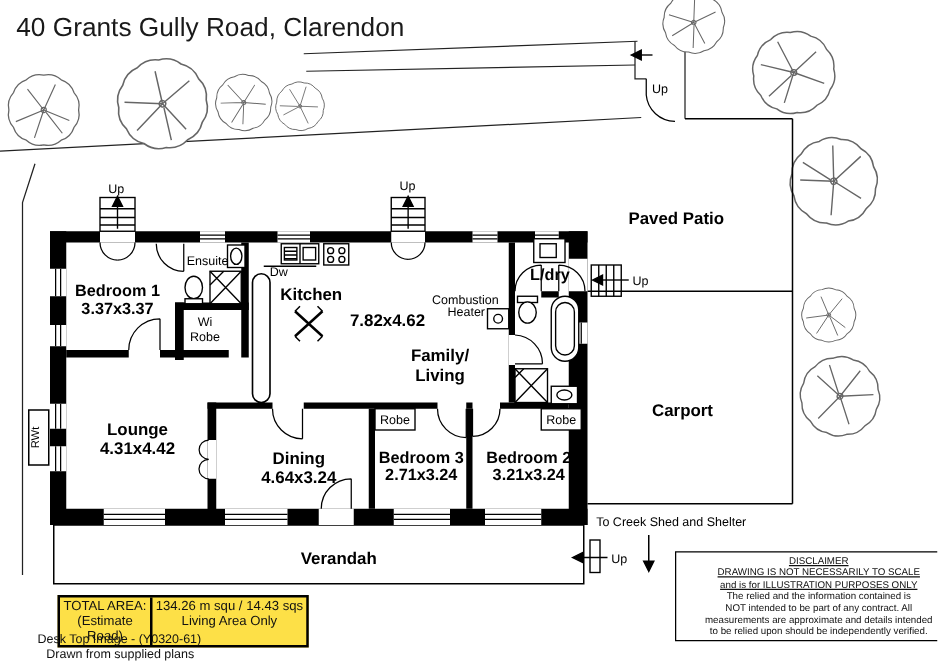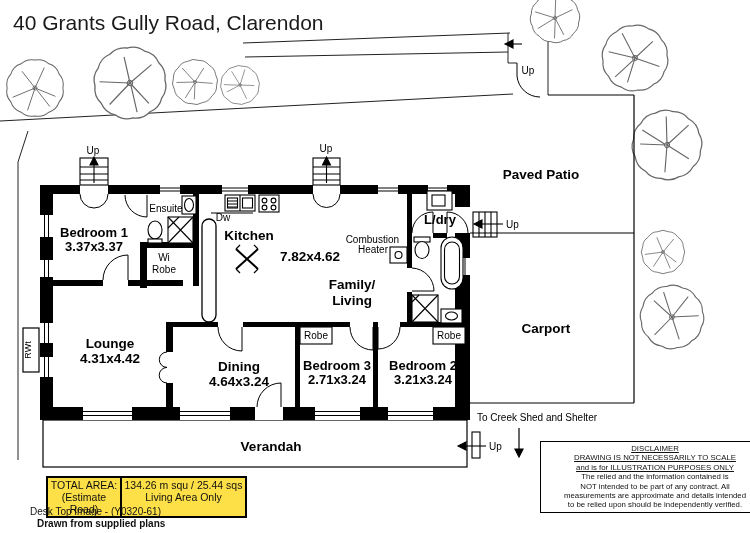--- a/index.html
+++ b/index.html
@@ -6,21 +6,21 @@
   #canvas{position:relative;width:750px;height:533px;background:#ffffff;overflow:hidden;
           font-family:"Liberation Sans",sans-serif;color:#111;}
   #plan-svg{position:absolute;left:0;top:0;}
   .abs{position:absolute;}
   #page-title{left:13px;top:11px;font-size:21px;color:#1a1a1a;white-space:nowrap;}
   #total-area-box{left:28px;top:476px;width:197px;display:flex;border:2px solid #000;background:#fde047;
                   font-size:10.5px;line-height:12px;text-align:center;margin-left:18px;}
   #total-area-box .cell1{width:72px;border-right:2px solid #000;padding:1px 0;}
   #total-area-box .cell2{flex:1;padding:1px 0;}
   #footer-line1{left:30px;top:506px;font-size:10px;}
-  #footer-line2{left:37px;top:518px;font-size:10px;font-weight:bold;}
+  #footer-line2{left:37px;top:518px;font-size:10px;}
   #disclaimer-box{left:540px;top:441px;width:202px;border:1.5px solid #000;background:#fff;
                   font-size:7.8px;line-height:9.4px;text-align:center;padding:2px 13px;}
   #disclaimer-box .u{text-decoration:underline;}
   svg text{font-family:"Liberation Sans",sans-serif;fill:#000;}
   .lbl-big{font-size:13.5px;font-weight:bold;}
   .lbl-med{font-size:13px;font-weight:bold;}
   .lbl-sm{font-size:10px;}
   .lbl-tiny{font-size:9px;}
 </style>
 </head>
@@ -288,21 +288,21 @@
 </svg>
 
 <div id="page-title" class="abs">40 Grants Gully Road, Clarendon</div>
 
 <div id="total-area-box" class="abs">
   <div class="cell1">
     <div>TOTAL AREA:</div>
     <div>(Estimate Road)</div>
   </div>
   <div class="cell2">
-    <div>134.26 m squ / 25.44 sqs</div>
+    <div>134.26 m squ / 14.43 sqs</div>
     <div>Living Area Only</div>
   </div>
 </div>
 
 <div id="footer-line1" class="abs">Desk Top Image - (Y0320-61)</div>
 <div id="footer-line2" class="abs">Drawn from supplied plans</div>
 
 <div id="disclaimer-box" class="abs">
   <div class="u">DISCLAIMER</div>
   <div class="u">DRAWING IS NOT NECESSARILY TO SCALE</div>

